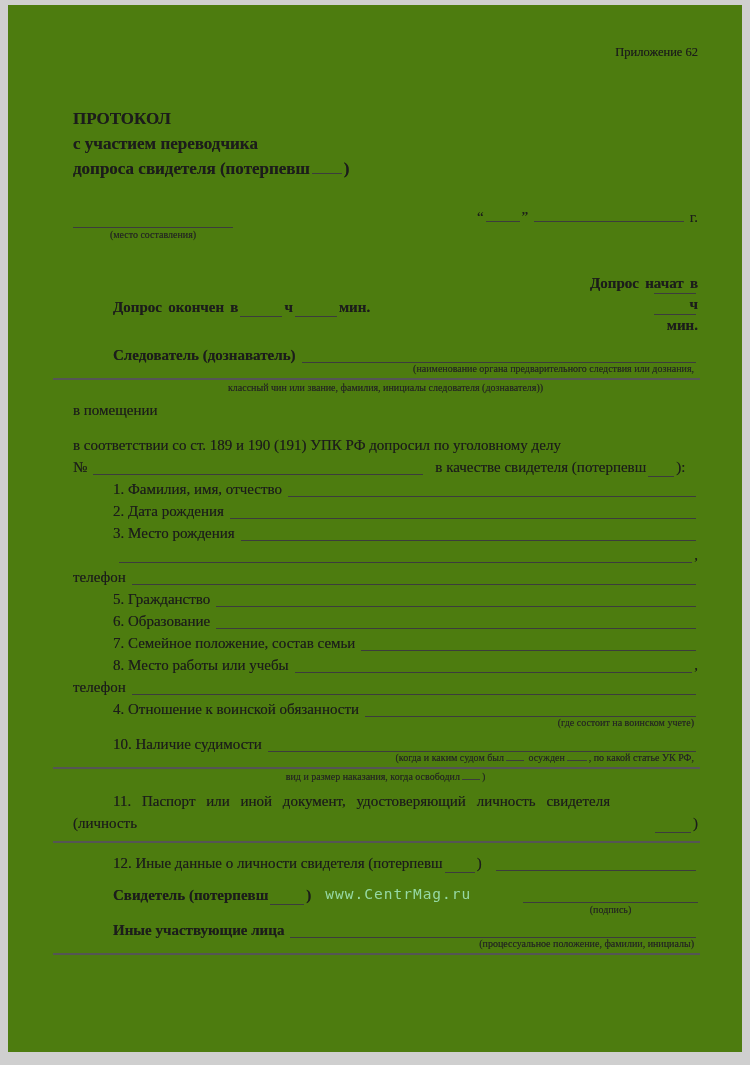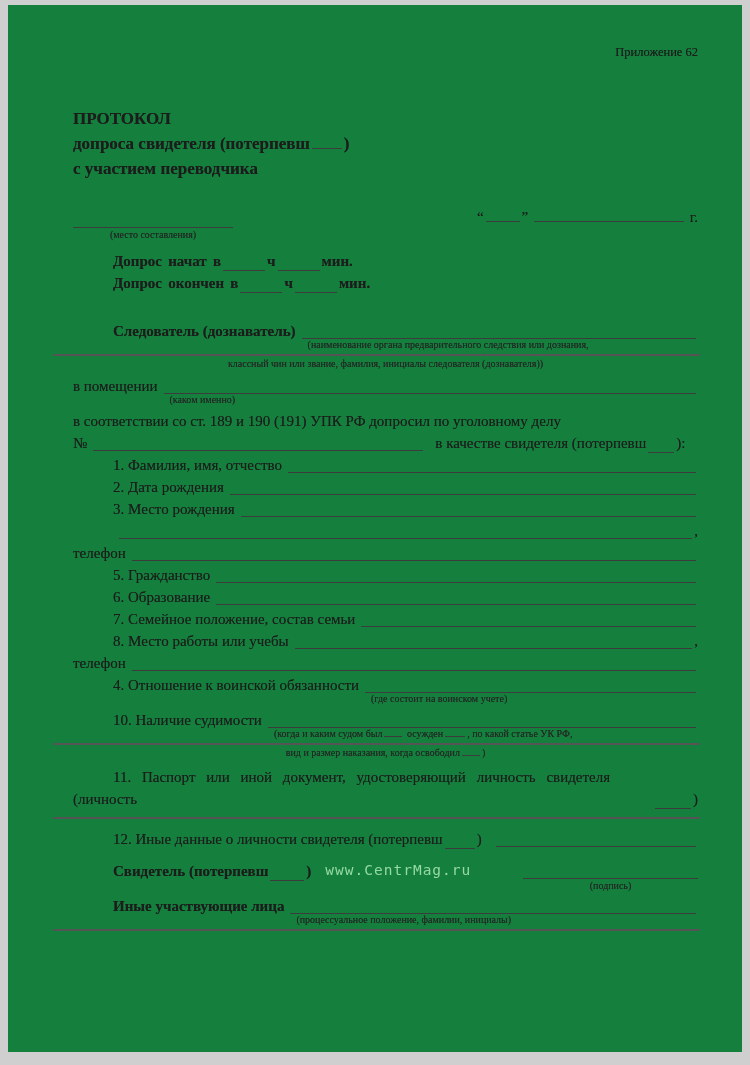--- a/index.html
+++ b/index.html
@@ -13,37 +13,37 @@
   .frame{
     width:750px;height:1065px;
     box-sizing:border-box;
     padding:5px 8px 13px 8px;
     background:#cfcfcf;
   }
   .sheet{
     position:relative;
     width:100%;height:100%;
     box-sizing:border-box;
-    background:#15803d;
+    background:#4d7c0f;
     padding:0 44px 0 65px;
     overflow:hidden;
     text-shadow:0 0 .5px rgba(20,20,20,.55);
   }
   .appendix{margin-top:40px;text-align:right;font-size:12.5px;}
   .titleblock{margin-top:46px;text-align:left;font-weight:bold;font-size:17px;line-height:25px;}
   .line{display:flex;align-items:flex-end;height:22px;font-size:15px;line-height:20px;white-space:nowrap;}
   .lbl{flex:0 0 auto;}
   .bold{font-weight:bold;}
   .ind{padding-left:40px;}
   .fill{flex:1 1 auto;border-bottom:1.4px solid #3c3c3c;height:14px;margin:0 2px 2px 6px;min-width:20px;}
   .blank{display:inline-block;border-bottom:1.4px solid #3c3c3c;height:12px;vertical-align:baseline;margin:0 2px;}
   .w26{width:26px;}.w30{width:30px;}.w34{width:34px;}.w36{width:36px;}.w42{width:42px;}
   .w150{width:150px;}.w18{width:18px;}.w20{width:20px;}
   .capwrap{position:relative;}
-  .capbelow{position:absolute;top:100%;left:6px;right:2px;text-align:left;font-size:10px;line-height:13px;color:#262626;white-space:nowrap;}
+  .capbelow{position:absolute;top:100%;left:6px;right:2px;text-align:right;font-size:10px;line-height:13px;color:#262626;white-space:nowrap;}
   .caption{font-size:10px;line-height:13px;color:#262626;text-align:center;}
   .sep{border-bottom:2px solid #555;margin-left:-20px;margin-right:-2px;height:0;}
   .mb-cap{margin-bottom:13px;}
   .spread{word-spacing:7px;}
   .spread-sm{word-spacing:2.5px;}
   .placedate{display:flex;justify-content:space-between;margin-top:28px;height:20px;font-size:15px;}
   .place{position:relative;width:210px;}
   .place .blankline{display:block;width:160px;border-bottom:1.4px solid #3c3c3c;height:18px;}
   .place .caption{position:absolute;top:19px;left:0;width:160px;}
   .datefield{white-space:nowrap;font-size:15px;}
@@ -61,37 +61,37 @@
 </head>
 <body>
 
 <div class="frame">
 <div class="sheet">
 
   <div class="appendix">Приложение 62</div>
 
   <div class="titleblock">
     <div>ПРОТОКОЛ</div>
+    <div>с участием переводчика</div>
     <div><span>допроса свидетеля (потерпевш</span><span class="blank w30"></span><span>)</span></div>
-    <div>с участием переводчика</div>
   </div>
 
   <div class="placedate">
     <div class="place">
       <span class="blankline"></span>
       <div class="caption">(место составления)</div>
     </div>
     <div class="datefield">
       <span>“</span><span class="blank w34"></span><span>”</span>
       <span class="blank w150"></span>
       <span>г.</span>
     </div>
   </div>
 
-  <div class="line ind bold spread-sm" style="margin-top:20px;">
+  <div class="line ind bold spread-sm" style="margin-top:44px;flex-direction:column;">
     <span class="lbl">Допрос  начат в</span>
     <span class="blank w42"></span>
     <span class="lbl">ч</span>
     <span class="blank w42"></span>
     <span class="lbl">мин.</span>
   </div>
   <div class="line ind bold spread-sm">
     <span class="lbl">Допрос окончен в</span>
     <span class="blank w42"></span>
     <span class="lbl">ч</span>
@@ -104,23 +104,20 @@
     <span class="fill capwrap">
           <span class="capbelow">(наименование органа предварительного следствия или дознания,</span>
         </span>
   </div>
 
   <div class="sep" style="margin-top:6px;"></div>
   <div class="caption" style="margin-top:1px;text-align:center;">классный чин или звание, фамилия, инициалы следователя (дознавателя))</div>
 
   <div class="line mb-cap" style="margin-top:4px;">
     <span class="lbl">в помещении</span>
-    <span class="fill capwrap">
-          <span class="capbelow">(каком именно)</span>
-        </span>
   </div>
 
   <div class="line" style="margin-top:2px;">
     <span class="lbl">в соответствии со ст. 189 и 190 (191) УПК РФ допросил по уголовному делу</span>
   </div>
 
   <div class="line">
     <span class="lbl">№</span>
     <span class="fill" style="max-width:330px;"></span>
     <span class="lbl" style="margin-left:10px;">в качестве свидетеля (потерпевш</span>

